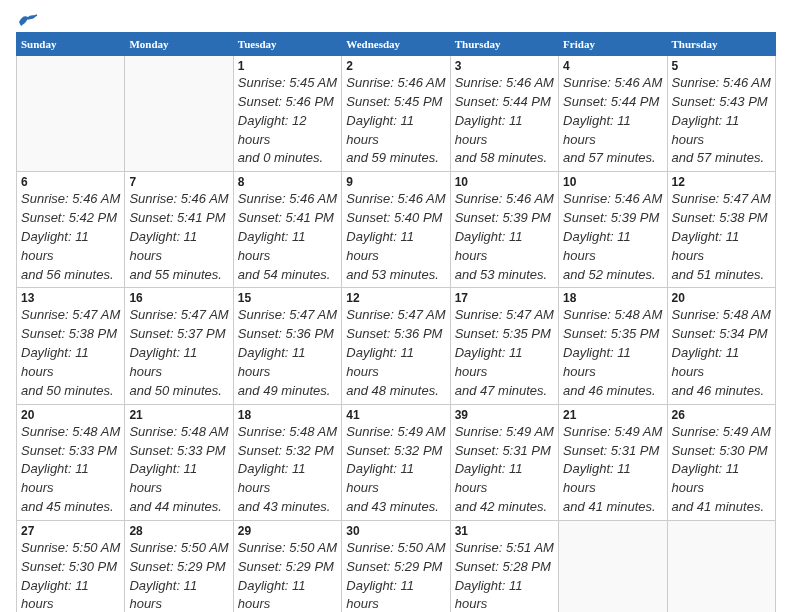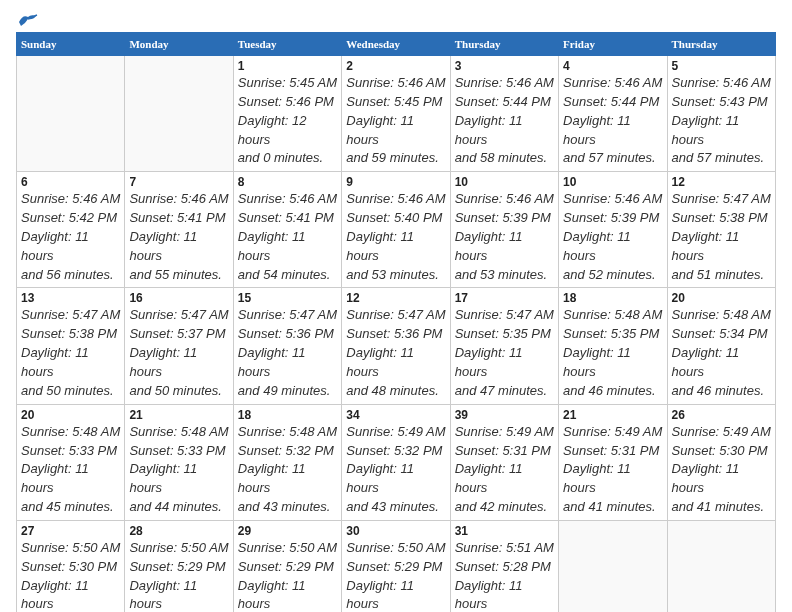--- a/index.html
+++ b/index.html
@@ -277,21 +277,21 @@
 and 44 minutes.</div>
           </td>
           <td>
             <span class="day-num">18</span>
             <div class="day-info" style="white-space: pre-line;">Sunrise: 5:48 AM
 Sunset: 5:32 PM
 Daylight: 11 hours
 and 43 minutes.</div>
           </td>
           <td>
-            <span class="day-num">34</span>
+            <span class="day-num">41</span>
             <div class="day-info" style="white-space: pre-line;">Sunrise: 5:49 AM
 Sunset: 5:32 PM
 Daylight: 11 hours
 and 43 minutes.</div>
           </td>
           <td>
             <span class="day-num">39</span>
             <div class="day-info" style="white-space: pre-line;">Sunrise: 5:49 AM
 Sunset: 5:31 PM
 Daylight: 11 hours

